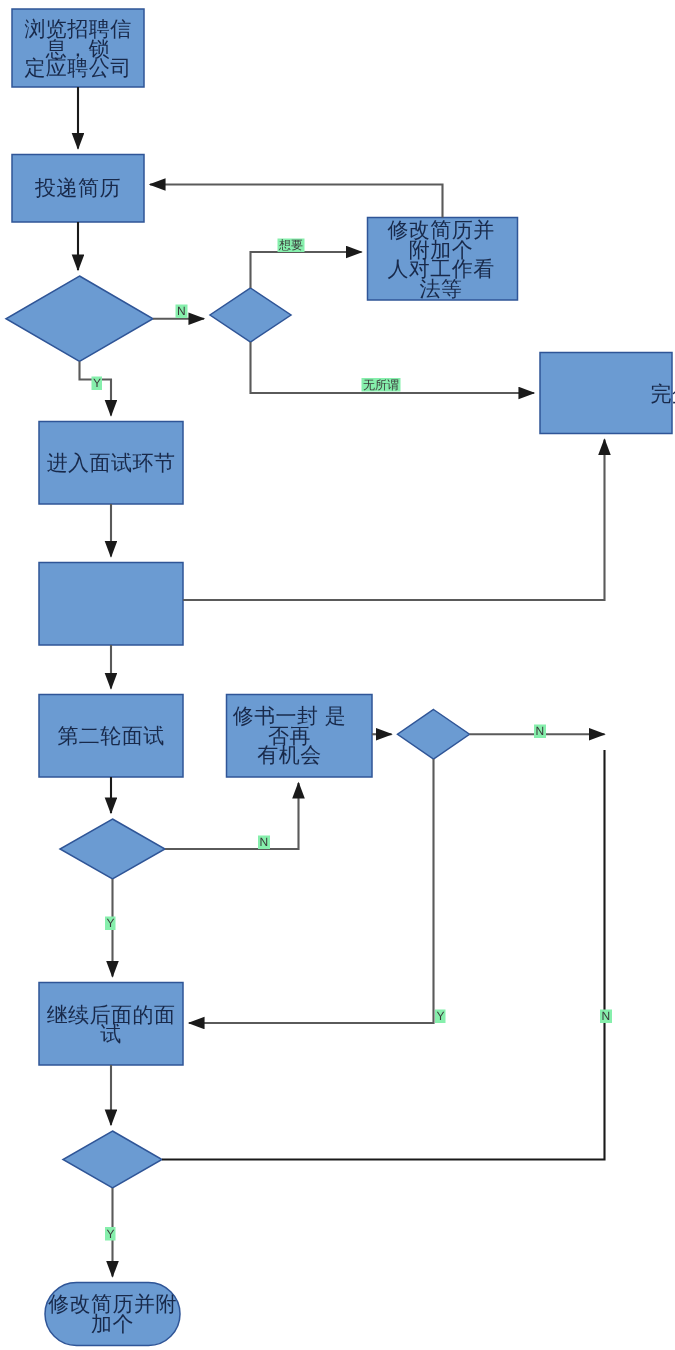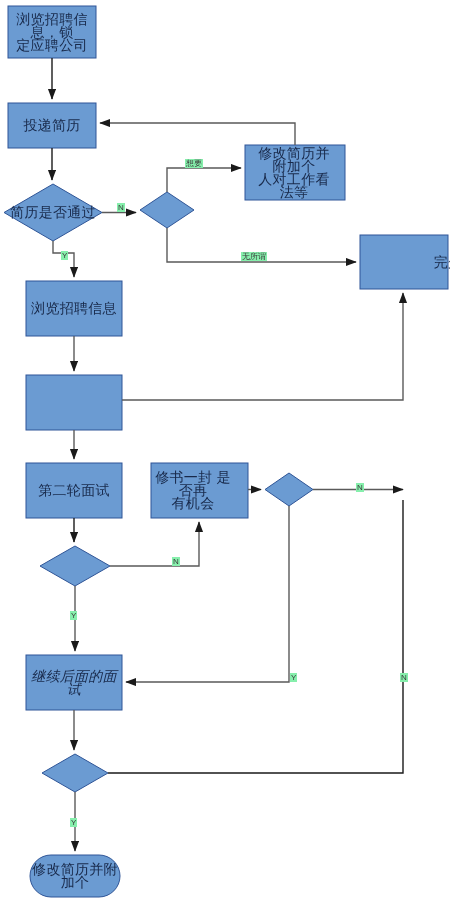--- a/index.html
+++ b/index.html
@@ -101,32 +101,31 @@
 
       <path d="M108,773 L403,773 L403,500" stroke="#1A1A1A"></path>
 
       <path d="M75,792 L75,851" stroke="#5A5A5A" marker-end="url(#arrowDark)"></path>
     </g>
   </svg>
 
   <div class="node-label" style="left:8px;top:6px;width:88px;height:52px;">浏览招聘信息，锁
 定应聘公司</div>
   <div class="node-label" style="left:8px;top:103px;width:88px;height:45px;">投递简历</div>
-  <div class="node-label" style="left:4px;top:184px;width:98px;height:57px;">简历是否通过</div>
   <div class="node-label" style="left:140px;top:192px;width:54px;height:36px;"></div>
   <div class="node-label" style="left:252px;top:145px;width:84px;height:55px;">修改简历并附加个
 人对工作看法等</div>
   <div class="node-label" style="left:360px;top:235px;width:88px;height:54px;padding-left:44px;">完蛋</div>
-  <div class="node-label" style="left:26px;top:281px;width:96px;height:55px;">浏览招聘信息</div>
+  <div class="node-label" style="left:26px;top:281px;width:96px;height:55px;">进入面试环节</div>
   <div class="node-label" style="left:26px;top:463px;width:96px;height:55px;">第二轮面试</div>
   <div class="node-label" style="left:151px;top:463px;width:84px;height:55px;">修书一封 是否再
 有机会</div>
   <div class="node-label" style="left:265px;top:473px;width:48px;height:33px;"></div>
   <div class="node-label" style="left:40px;top:546px;width:70px;height:40px;"></div>
-  <div class="node-label" style="left:26px;top:655px;width:96px;height:55px;font-style:italic;">继续后面的面试</div>
+  <div class="node-label" style="left:26px;top:655px;width:96px;height:55px;">继续后面的面试</div>
   <div class="node-label" style="left:42px;top:754px;width:66px;height:38px;"></div>
   <div class="node-label" style="left:30px;top:855px;width:90px;height:42px;">修改简历并附加个</div>
 
   <div class="edge-label" style="left:117px;top:203px;">N</div>
   <div class="edge-label" style="left:185px;top:159px;">想要</div>
   <div class="edge-label" style="left:61px;top:251px;">Y</div>
   <div class="edge-label" style="left:241px;top:252px;font-family:Liberation Serif, serif;">无所谓</div>
   <div class="edge-label" style="left:172px;top:557px;">N</div>
   <div class="edge-label" style="left:356px;top:483px;">N</div>
   <div class="edge-label" style="left:70px;top:611px;">Y</div>

